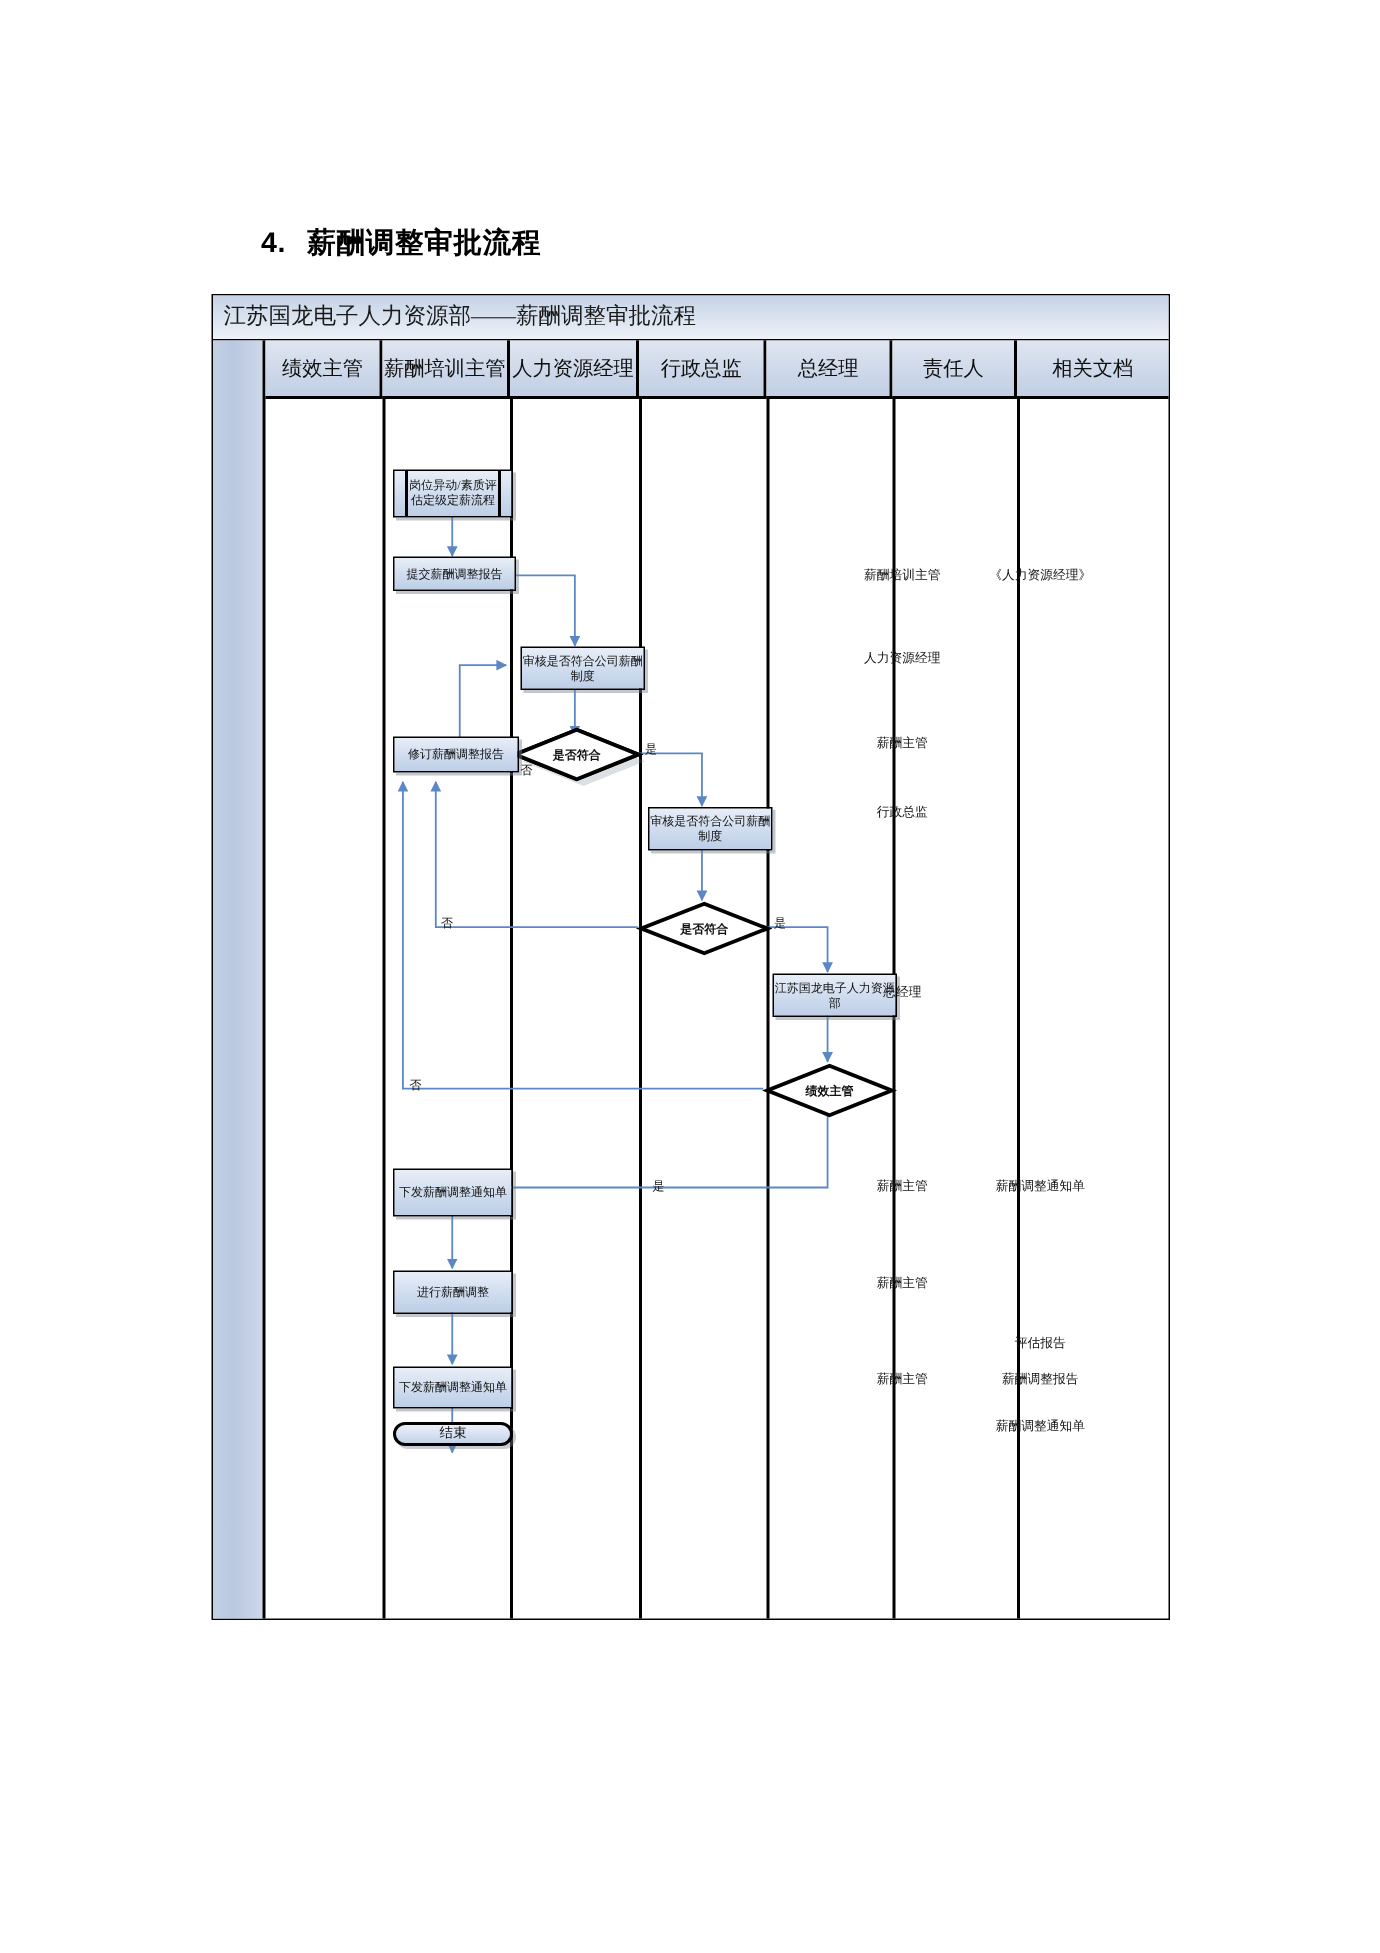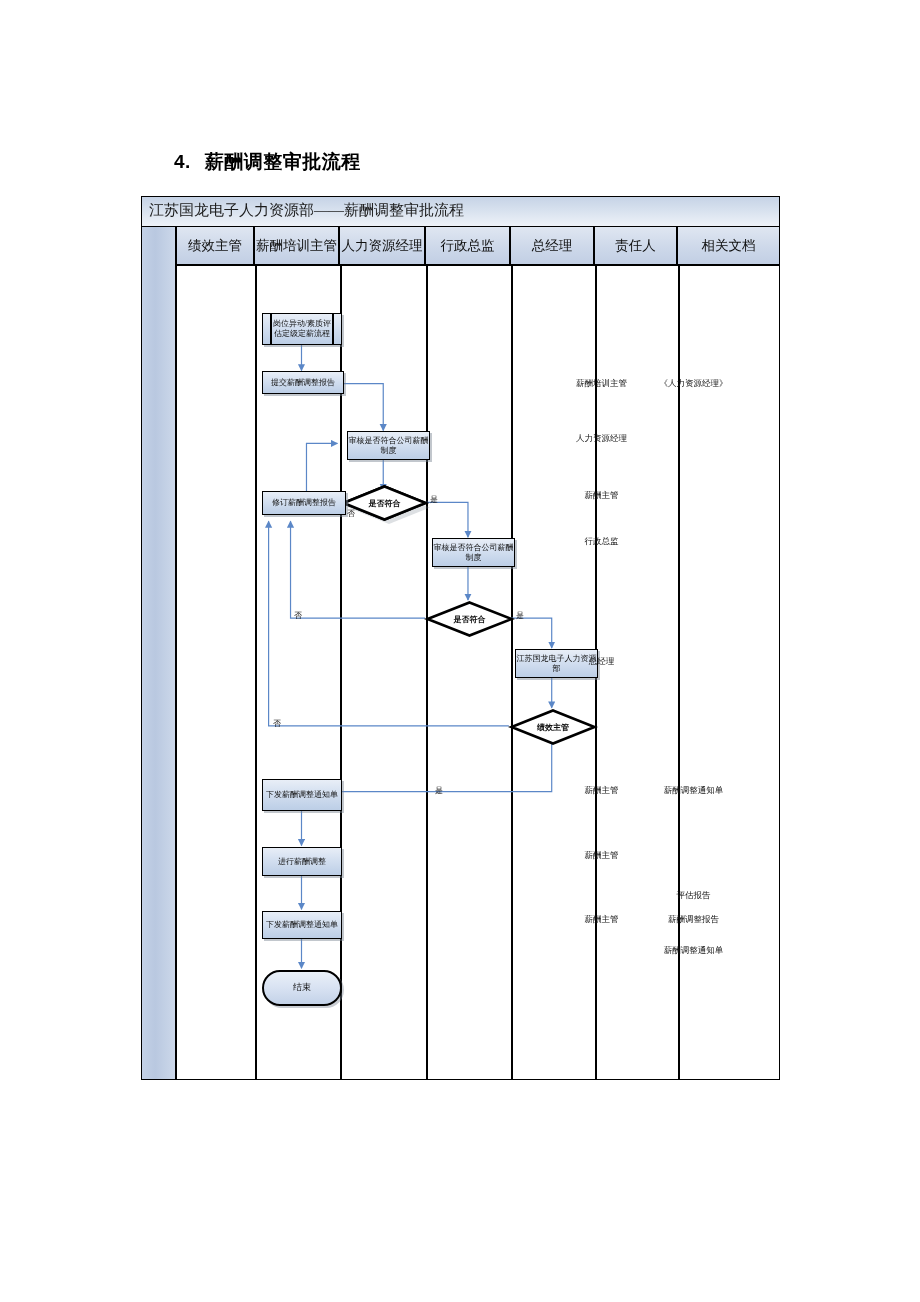--- a/index.html
+++ b/index.html
@@ -242,21 +242,21 @@
   </div>
 
   <div class="shape proc" style="left:120px;top:650px;width:80px;height:29px;">
     <span>进行薪酬调整</span>
   </div>
 
   <div class="shape proc" style="left:120px;top:714px;width:80px;height:28px;">
     <span>下发薪酬调整通知单</span>
   </div>
 
-  <div class="shape term" style="left:120px;top:773px;width:80px;height:36px;">
+  <div class="shape term" style="left:120px;top:751px;width:80px;height:16px;">
     <span>结束</span>
   </div>
 
   <span class="wlabel" style="left:288px;top:297px;">是</span>
   <span class="wlabel" style="left:205px;top:311px;">否</span>
   <span class="wlabel" style="left:374px;top:413px;">是</span>
   <span class="wlabel" style="left:152px;top:413px;">否</span>
   <span class="wlabel" style="left:293px;top:588px;">是</span>
   <span class="wlabel" style="left:131px;top:521px;">否</span>
 

